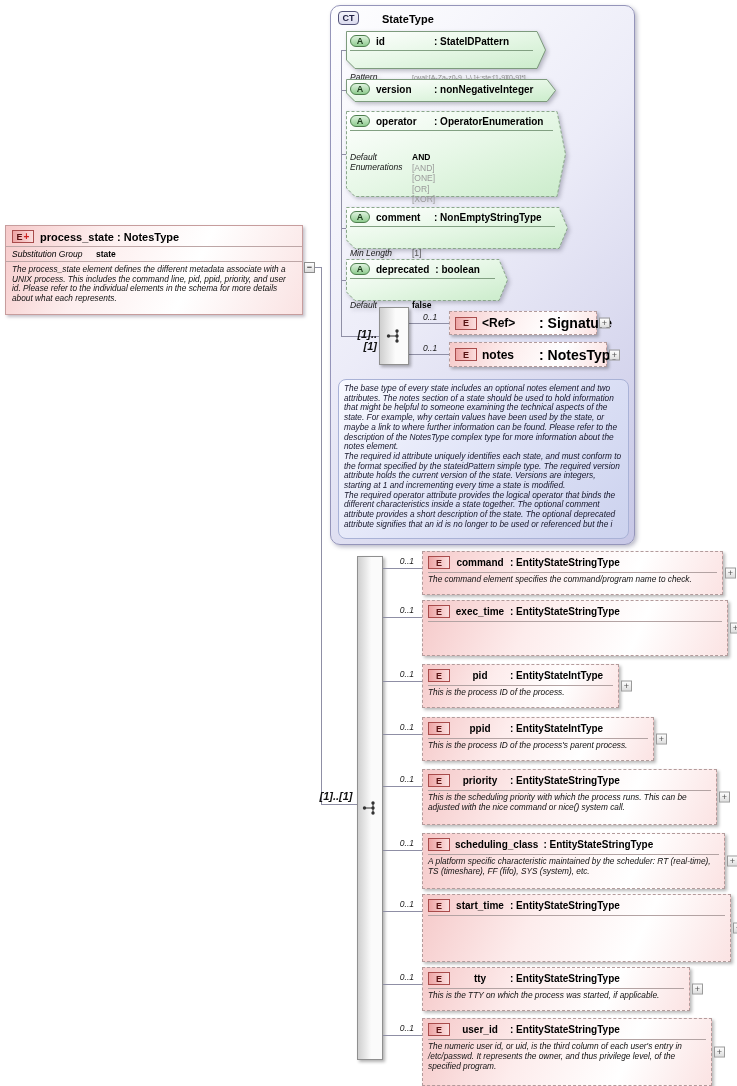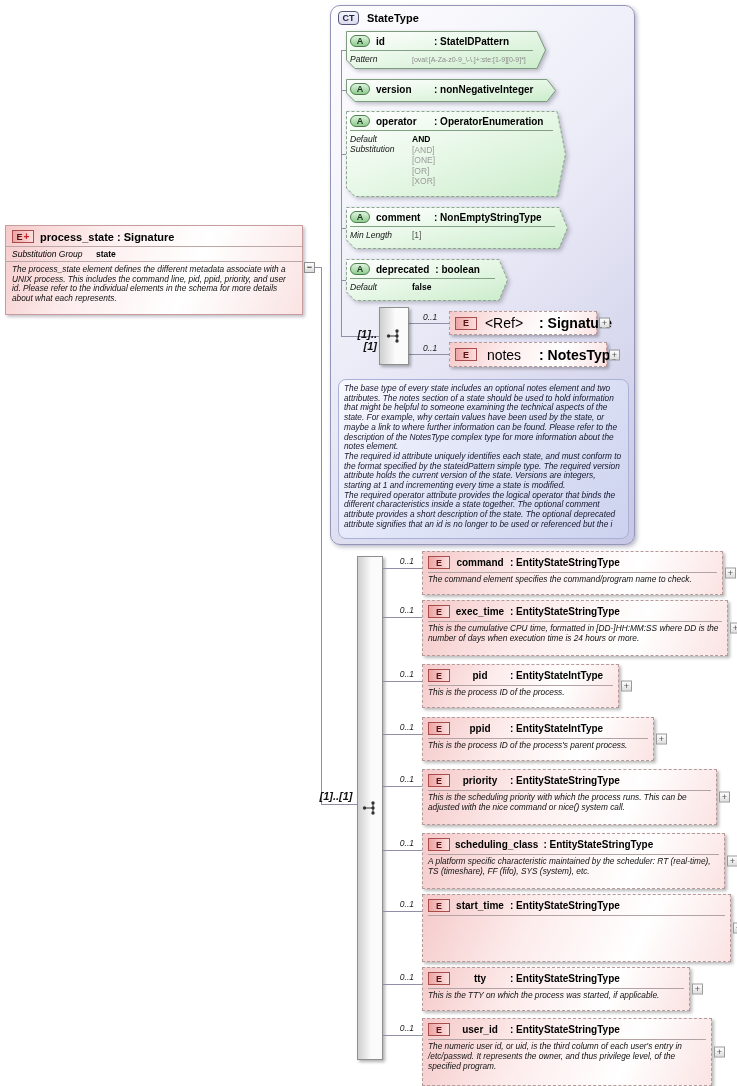--- a/index.html
+++ b/index.html
@@ -32,37 +32,37 @@
     text-align:center; font-weight:bold; }
   .plus { position:absolute; right:-14px; top:50%; transform:translateY(-50%); width:11px; height:11px;
     border:1px solid #9a9a9a; background:linear-gradient(#fdfdfd,#dedede); color:#555;
     font-size:9px; line-height:9px; text-align:center; }
 
   
   .ct-box { position:absolute; left:330px; top:5px; width:305px; height:540px;
     border:1px solid #9595ba; border-radius:10px;
     background:linear-gradient(135deg,#fefeff 0%,#ececf8 45%,#c7c7e6 100%);
     box-shadow:2px 2px 4px rgba(100,100,130,.45); }
-  .ct-hdr { display:flex; align-items:center; gap:8px; padding:5px 7px; }
+  .ct-hdr { display:flex; align-items:flex-end; gap:23px; padding:5px 7px; }
   .ct-badge { width:21px; height:14px; border:1px solid #55557a; border-radius:4px;
     background:linear-gradient(#f4f4fb,#dcdcef); color:#222244; font-size:9px; font-weight:bold;
     display:flex; align-items:center; justify-content:center; }
 
   
   .attr { position:absolute; filter:drop-shadow(2px 2px 2px rgba(90,90,110,.4)); }
   .attr svg.shape { position:absolute; inset:0; }
   .attr .content { position:relative; }
   .attr-hdr { display:flex; align-items:center; gap:6px; padding:3px 0 2px 4px; height:19px; }
   .a-badge { width:20px; height:12px; flex:0 0 auto; border:1px solid #4e7e4e; border-radius:7px;
     background:linear-gradient(#def2de,#8fcc8f); color:#1b3a1b; font-size:9px; font-weight:bold;
     display:flex; align-items:center; justify-content:center; }
   .attr-name { font-size:10px; font-weight:bold; min-width:52px; }
   .attr-type { font-size:10px; font-weight:bold; white-space:nowrap; }
   .attr-sep { border-top:1px solid #82a082; margin:0 13px 0 4px; }
-  .facet { display:flex; padding:3px 4px 0; font-size:8.5px; }
+  .facet { display:flex; padding:3px 4px 0; font-size:8.5px;margin-top:18px; }
   .facet .flabel { font-style:italic; width:62px; flex:0 0 auto; color:#151515; }
   .fvalue.pattern { font-size:7px; color:#8b8b8b; padding-top:2px; white-space:nowrap; }
   .fvalue.strong { font-weight:bold; color:#000; }
   .fvalue.dim { color:#555; }
   .enum-col div { line-height:10.5px; }
   .enum-col .muted { color:#9a9a9a; }
   .attr-id        { left:15px; top:25px;  width:200px; height:38px; }
   .attr-version   { left:15px; top:73px;  width:210px; height:23px; }
   .attr-operator  { left:15px; top:105px; width:220px; height:86px; }
   .attr-comment   { left:15px; top:201px; width:222px; height:42px; }
@@ -75,21 +75,21 @@
   .seq-bar-main  { position:absolute; left:357px; top:556px; width:26px; height:504px; }
   .seq-label { position:absolute; font-size:11px; font-style:italic; font-weight:bold; color:#111; }
   .seq-label-inner { left:14px; top:322px; width:32px; text-align:right; }
   .seq-label-main  { left:318px; top:790px; width:36px; text-align:center; }
 
   
   .el, .mel { border:1px dashed #b39b9b;
     background:linear-gradient(115deg,#f5c9c9 0%,#fdecec 35%,#ffffff 70%,#fbe3e3 100%);
     box-shadow:2px 2px 3px rgba(0,0,0,.28); overflow:visible; }
   .el { position:absolute; display:flex; align-items:center; gap:5px; padding:0 5px; }
-  .el .name { font-size:14px; font-weight:normal; min-width:44px;text-align:center; }
+  .el .name { font-size:12px; font-weight:bold; min-width:44px; }
   .el .type { font-size:14px; font-weight:bold; white-space:nowrap;margin-left:8px; }
   .el-ref   { left:118px; top:305px; width:148px; height:24px; }
   .el-notes { left:118px; top:336px; width:158px; height:25px; }
   .card { position:absolute; font-size:8.5px; font-style:italic; color:#1a1a1a; }
   .card-ref   { left:92px; top:306px; }
   .card-notes { left:92px; top:337px; }
 
   
   .ct-doc { position:absolute; left:7px; top:373px; width:291px; height:160px;
     border:1px solid #a9b2d6; border-radius:8px;
@@ -133,21 +133,21 @@
   <div class="cline" style="left:315px;top:267px;width:7px;height:1px"></div>
   <div class="cline" style="left:321px;top:267px;width:1px;height:538px"></div>
   <div class="cline" style="left:321px;top:804px;width:36px;height:1px"></div>
 
   <div class="ps-box">
     <div class="box-hdr">
       <span class="e-badge">
           <span>E</span>
           <span class="plus-red">+</span>
         </span>
-      <span class="hdr-title">process_state : Signature</span>
+      <span class="hdr-title">process_state : NotesType</span>
     </div>
     <div class="ps-sub">
       <span class="lbl">Substitution Group</span>
       <span class="val">state</span>
     </div>
     <div class="ps-doc">The process_state element defines the different metadata associate with a UNIX process. This includes the command line, pid, ppid, priority, and user id. Please refer to the individual elements in the schema for more details about what each represents.</div>
   </div>
   <div class="toggle" style="left:304px;top:262px">−</div>
 
   <div class="ct-box">
@@ -202,21 +202,21 @@
         <polygon points="0.5,0.5 211,0.5 219.5,43 211,85.5 9,85.5 0.5,77" fill="url(#gGreen)" stroke="#8aa88a" stroke-dasharray="3 2"></polygon>
       </svg>
       <div class="content">
         <div class="attr-hdr">
           <span class="a-badge">A</span>
           <span class="attr-name">operator</span>
           <span class="attr-type">: OperatorEnumeration</span>
         </div>
         <div class="attr-sep"></div>
         <div class="facet">
-          <span class="flabel"><span>Default</span><br><span>Substitution</span></span>
+          <span class="flabel"><span>Default</span><br><span>Enumerations</span></span>
           <span class="enum-col">
             <div class="fvalue strong">AND</div>
             <div class="muted">[AND]</div>
             <div class="muted">[ONE]</div>
             <div class="muted">[OR]</div>
             <div class="muted">[XOR]</div>
           </span>
         </div>
       </div>
     </div>
@@ -333,21 +333,20 @@
     <span class="plus">+</span>
   </div>
 
   <div class="mel mel-exec">
     <div class="hdr">
         <span class="e-badge">E</span>
         <span class="name">exec_time</span>
         <span class="type">: EntityStateStringType</span>
       </div>
     <div class="sep"></div>
-    <div class="doc">This is the cumulative CPU time, formatted in [DD-]HH:MM:SS where DD is the number of days when execution time is 24 hours or more.</div>
     <span class="plus">+</span>
   </div>
 
   <div class="mel mel-pid">
     <div class="hdr">
         <span class="e-badge">E</span>
         <span class="name">pid</span>
         <span class="type">: EntityStateIntType</span>
       </div>
     <div class="sep"></div>

